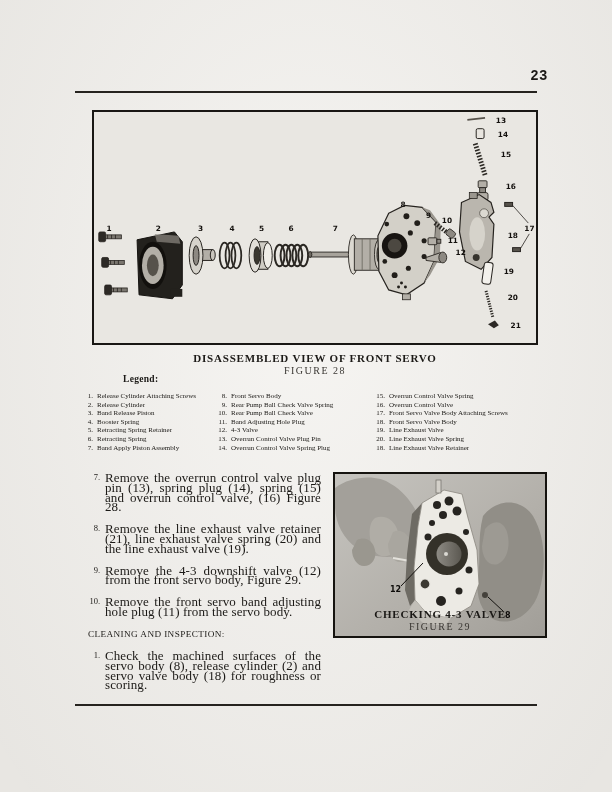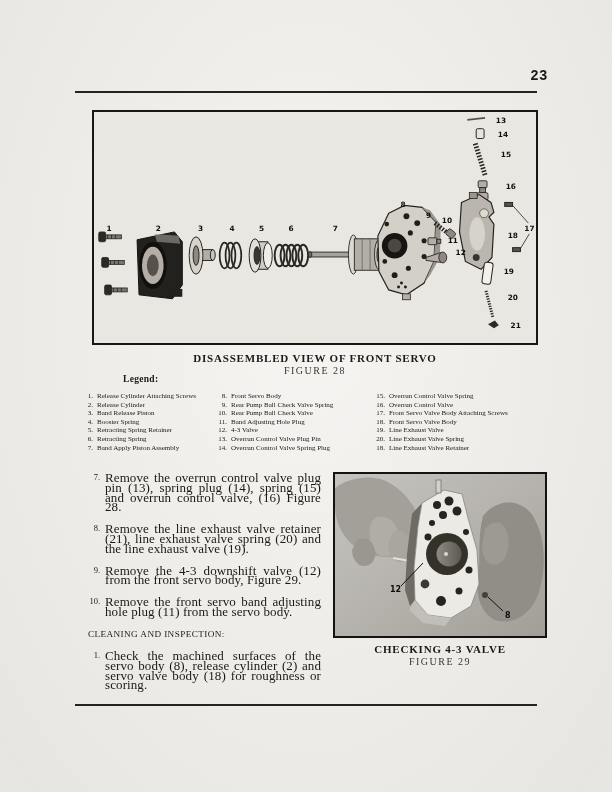--- a/index.html
+++ b/index.html
@@ -59,21 +59,21 @@
     position:absolute;left:88px;top:629px;
     font-size:9.2px;font-weight:normal;letter-spacing:.4px;
   }
   .cleaning{position:absolute;left:83px;top:651px;width:238px;}
 
   .fig29-box{
     position:absolute;left:333px;top:472px;width:214px;height:166px;
     border:2px solid #15130f;box-sizing:border-box;background:#b5b2ad;
   }
   .fig29-box svg{display:block;width:100%;height:100%;}
-  .fig29-caption{position:absolute;left:333px;top:643px;width:214px;text-align:center;}
+  .fig29-caption{position:absolute;left:333px;top:608px;width:214px;text-align:center;}
 </style>
 </head>
 <body>
 
 <div class="page">
 
   <div class="page-number">23</div>
   <div class="rule top"></div>
 
   <div class="fig28-box">

